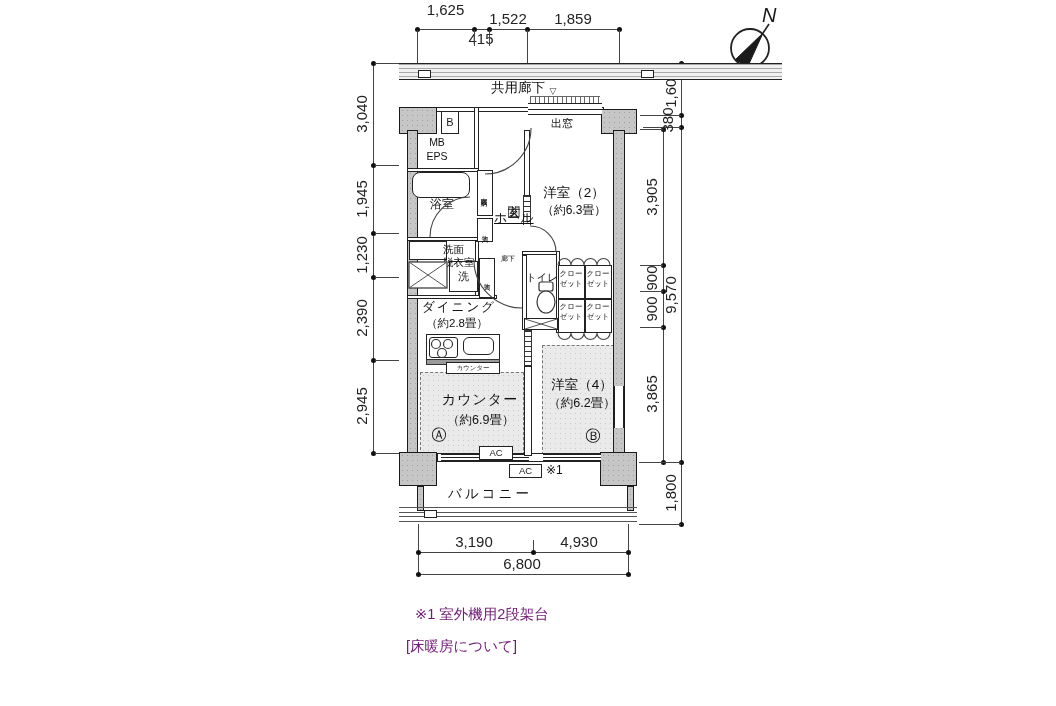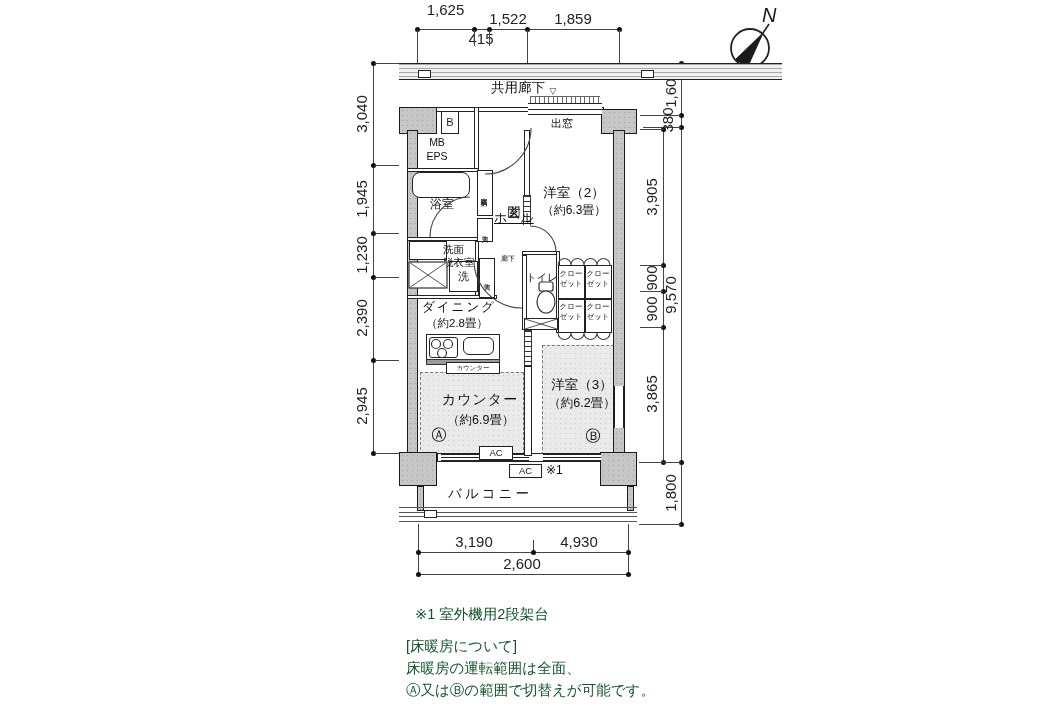--- a/index.html
+++ b/index.html
@@ -21,21 +21,21 @@
   .lab{position:absolute;color:#111;text-align:center;white-space:nowrap;}
   .heat{position:absolute;box-sizing:border-box;border:1.6px dashed #777;background-color:#eaeaea;
         background-image:radial-gradient(#c9c9c9 .8px,transparent 1px);background-size:5px 5px;}
   .vtext{writing-mode:vertical-rl;text-orientation:upright;letter-spacing:1px;}
   .winH{position:absolute;box-sizing:border-box;background:linear-gradient(180deg,transparent 45%,#222 45%,#222 55%,transparent 55%),#fff;
         border-top:1.3px solid #222;border-bottom:1.3px solid #222;}
   .winV{position:absolute;box-sizing:border-box;background:linear-gradient(90deg,transparent 45%,#222 45%,#222 55%,transparent 55%),#fff;
         border-left:1.3px solid #222;border-right:1.3px solid #222;}
   .hatchV{position:absolute;box-sizing:border-box;background:repeating-linear-gradient(180deg,#333 0 1.4px,#fff 1.4px 5px);border:1px solid #333;}
   .rail{position:absolute;background:repeating-linear-gradient(180deg,#555 0 1.2px,transparent 1.2px 4.6px);}
-  .note{position:absolute;font-size:14.5px;color:#14532d;white-space:nowrap;}
+  .note{position:absolute;font-size:14.5px;color:#701a75;white-space:nowrap;}
   svg{display:block;}
 </style>
 </head>
 <body>
 
 <div id="canvas">
 
   <svg class="abs" style="left:706px;top:2px;width:90px;height:82px;" viewBox="0 0 90 82">
     <circle cx="44" cy="46" r="19" fill="none" stroke="#222" stroke-width="1.8"></circle>
     <polygon points="57,31 29,58 42,64" fill="#1a1a1a" stroke="#1a1a1a"></polygon>
@@ -115,21 +115,21 @@
   <div class="v" style="left:533px;top:540px;height:12px;"></div>
   <div class="h" style="left:418px;top:552px;width:210px;"></div>
   <div class="d" style="left:416px;top:550px;"></div>
   <div class="d" style="left:531px;top:550px;"></div>
   <div class="d" style="left:626px;top:550px;"></div>
   <div class="dim" style="left:434px;top:534px;width:80px;">3,190</div>
   <div class="dim" style="left:539px;top:534px;width:80px;">4,930</div>
   <div class="h" style="left:418px;top:574px;width:210px;"></div>
   <div class="d" style="left:416px;top:572px;"></div>
   <div class="d" style="left:626px;top:572px;"></div>
-  <div class="dim" style="left:482px;top:556px;width:80px;">2,600</div>
+  <div class="dim" style="left:482px;top:556px;width:80px;">6,800</div>
 
   <div class="abs" style="left:399px;top:63px;width:383px;height:17px;border-top:1.5px solid #222;border-bottom:1.5px solid #222;background:repeating-linear-gradient(180deg,#a8a8a8 0 1px,#f1f1f1 1px 4px);"></div>
   <div class="box" style="left:418px;top:70px;width:13px;height:8px;"></div>
   <div class="box" style="left:641px;top:70px;width:13px;height:8px;"></div>
   <div class="lab" style="left:483px;top:79px;width:70px;font-size:13.5px;">共用廊下</div>
 
   <div class="heat" style="left:420px;top:372px;width:104px;height:83px;"></div>
   <div class="heat" style="left:542px;top:345px;width:77px;height:110px;"></div>
 
   <div class="pwall" style="left:407px;top:107px;width:197px;height:5px;"></div>
@@ -225,21 +225,21 @@
   <div class="lab" style="left:443px;top:243px;width:50px;font-size:10.5px;line-height:1.25;text-align:left;">
     <span style="display:block;">洗面</span>
     <span style="display:block;">脱衣室</span>
   </div>
   <div class="lab" style="left:525px;top:271px;width:34px;font-size:10.5px;">トイレ</div>
   <div class="lab" style="left:422px;top:299px;width:70px;font-size:12.5px;letter-spacing:2px;">ダイニング</div>
   <div class="lab" style="left:422px;top:316px;width:70px;font-size:11.5px;">（約2.8畳）</div>
   <div class="lab" style="left:437px;top:391px;width:86px;font-size:14px;letter-spacing:1px;">カウンター</div>
   <div class="lab" style="left:447px;top:412px;width:66px;font-size:12.5px;">（約6.9畳）</div>
   <div class="lab" style="left:429px;top:426px;width:20px;font-size:15px;">Ⓐ</div>
-  <div class="lab" style="left:545px;top:376px;width:74px;font-size:13.5px;">洋室（3）</div>
+  <div class="lab" style="left:545px;top:376px;width:74px;font-size:13.5px;">洋室（4）</div>
   <div class="lab" style="left:545px;top:395px;width:74px;font-size:12.5px;">（約6.2畳）</div>
   <div class="lab" style="left:583px;top:427px;width:20px;font-size:15px;">Ⓑ</div>
 
   <svg class="abs" style="left:399px;top:63px;width:290px;height:470px;pointer-events:none;" viewBox="0 0 290 470">
 
     <path d="M 132,65 A 46,46 0 0 1 86,111" fill="none" stroke="#444" stroke-width="1.1"></path>
 
     <path d="M 31,174 A 40,40 0 0 1 71,134" fill="none" stroke="#444" stroke-width="1.1"></path>
 
     <path d="M 75,197 A 48,48 0 0 0 123,245" fill="none" stroke="#444" stroke-width="1.1"></path>
@@ -260,16 +260,14 @@
     <rect x="10" y="199" width="38" height="26" fill="#fff" stroke="#333" stroke-width="1.2"></rect>
     <line x1="10" y1="199" x2="48" y2="225" stroke="#555" stroke-width="1"></line>
     <line x1="10" y1="225" x2="48" y2="199" stroke="#555" stroke-width="1"></line>
 
     <line x1="126" y1="256" x2="158" y2="266" stroke="#555" stroke-width="1"></line>
     <line x1="126" y1="266" x2="158" y2="256" stroke="#555" stroke-width="1"></line>
   </svg>
 
   <div class="note" style="left:415px;top:605px;">※1 室外機用2段架台</div>
   <div class="note" style="left:406px;top:637px;">[床暖房について]</div>
-  <div class="note" style="left:406px;top:659px;">床暖房の運転範囲は全面、</div>
-  <div class="note" style="left:406px;top:681px;">Ⓐ又はⒷの範囲で切替えが可能です。</div>
 
 </div>
 
 </body></html>

